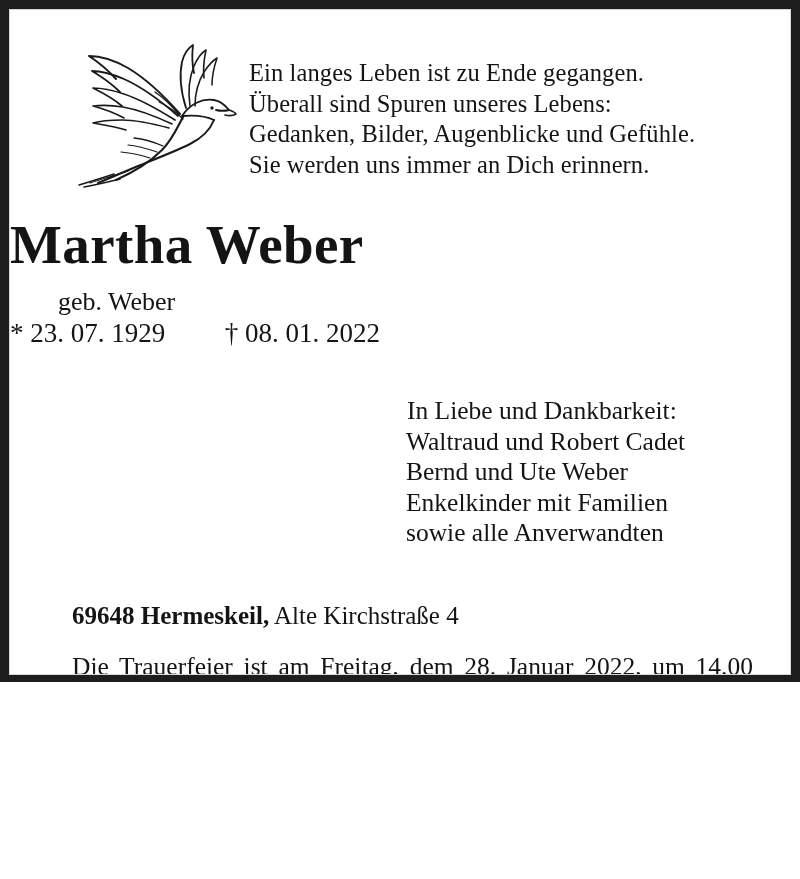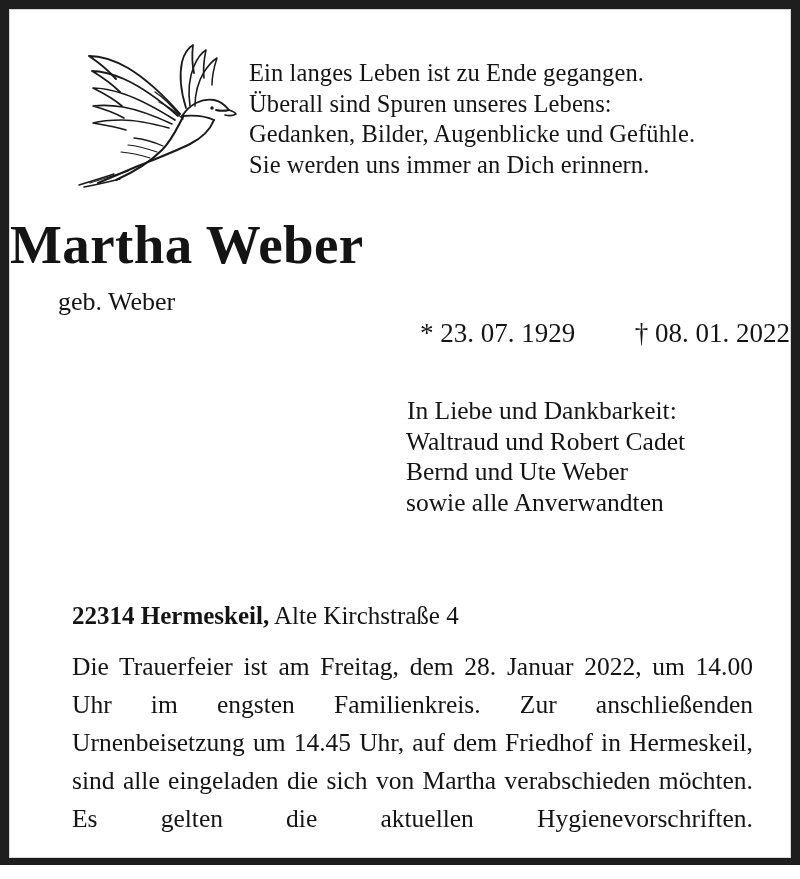--- a/index.html
+++ b/index.html
@@ -3,21 +3,21 @@
 <meta charset="utf-8">
 <style>
   html, body {
     margin: 0;
     padding: 0;
     background: #ffffff;
   }
   #obituary-frame {
     position: relative;
     width: 800px;
-    height: 865px;
+    height: 682px;
     box-sizing: border-box;
     background: #1e1e1e;
     padding: 9px 9px 7px 9px;
     font-family: "Liberation Serif", "DejaVu Serif", serif;
     overflow: hidden;
   }
   #obituary-card {
     position: relative;
     width: 100%;
     height: 100%;
@@ -77,21 +77,21 @@
     text-align: left;
     font-size: 26px;
     line-height: 30px;
     margin-left: 48px;
   }
   .life-dates {
     position: absolute;
     left: 0;
     top: 306px;
     width: 100%;
-    text-align: right;
+    text-align: left;
     font-size: 27px;
     line-height: 34px;
   }
   .life-dates .date-sep {
     display: inline-block;
     width: 46px;
   }
 
   
   .dedication-block {
@@ -209,24 +209,25 @@
       <span>23. 07. 1929</span>
       <span class="date-sep"></span>
       <span>†</span>
       <span>08. 01. 2022</span>
     </div>
 
     <div class="dedication-block">
       <span class="dedication-intro">In Liebe und Dankbarkeit:</span>
       <span class="family-line">Waltraud und Robert Cadet</span>
       <span class="family-line">Bernd und Ute Weber</span>
+      <span class="family-line">Enkelkinder mit Familien</span>
       <span class="family-line">sowie alle Anverwandten</span>
     </div>
 
     <div class="address-line">
-      <span class="postal">22314 Hermeskeil,</span>
+      <span class="postal">69648 Hermeskeil,</span>
       <span>Alte Kirchstraße 4</span>
     </div>
 
     <div class="funeral-details">Die Trauerfeier ist am Freitag, dem 28. Januar 2022, um 14.00 Uhr im engsten Familienkreis. Zur anschließenden Urnenbeisetzung um 14.45 Uhr, auf dem Friedhof in Hermeskeil, sind alle eingeladen die sich von Martha verabschieden möchten. Es gelten die aktuellen Hygienevorschriften.</div>
 
   </div>
 </div>
 
 </body></html>

